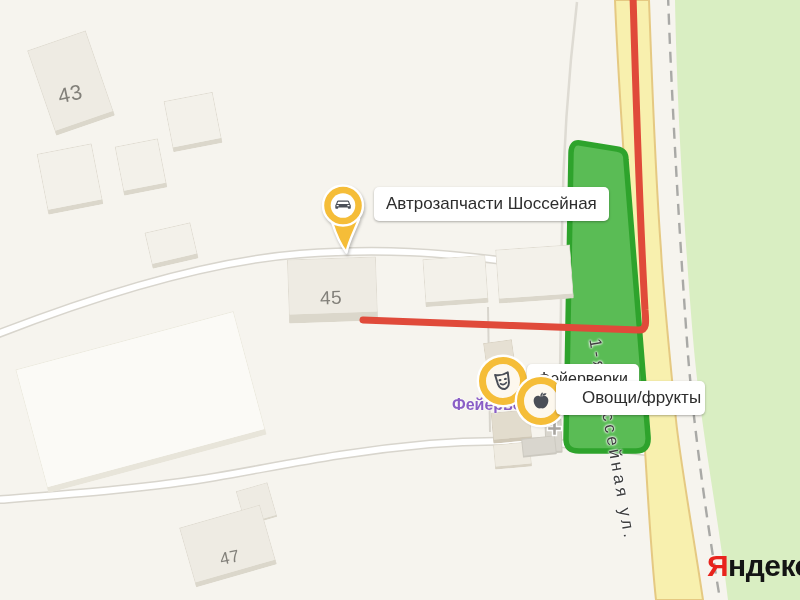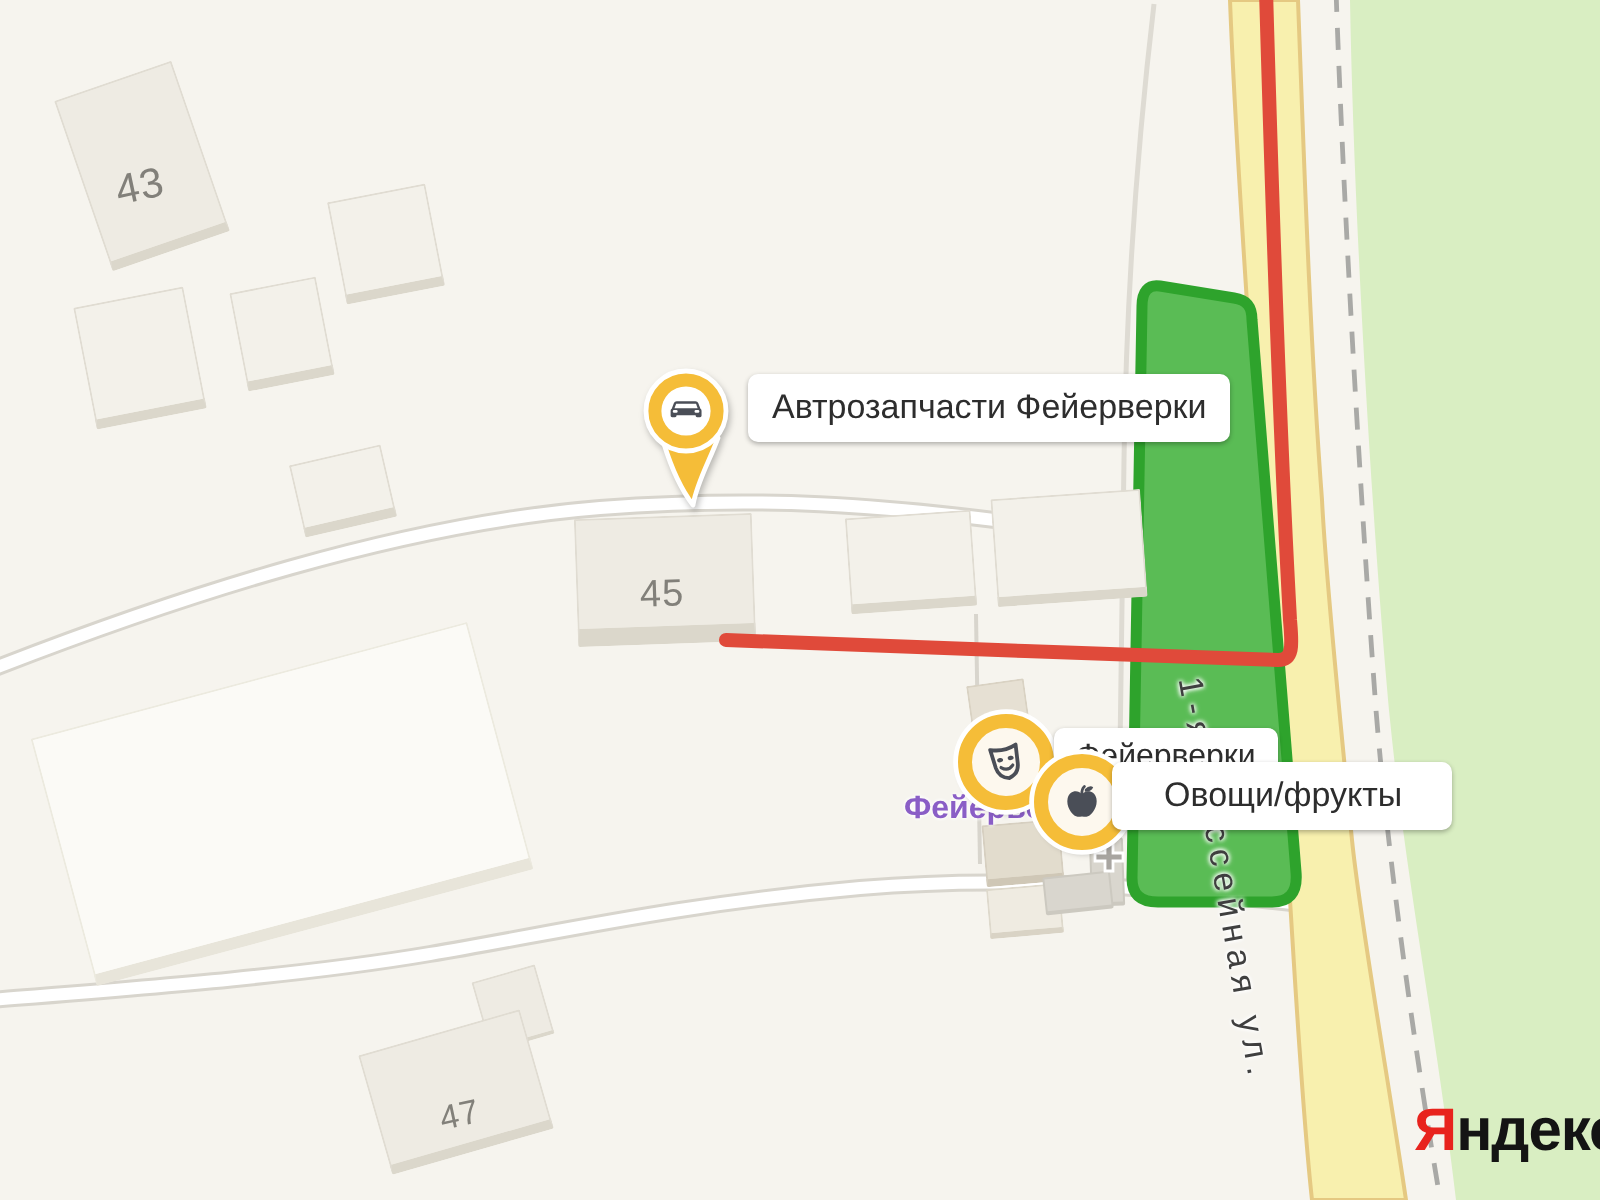--- a/index.html
+++ b/index.html
@@ -148,36 +148,36 @@
   <div class="poi-badge z5" style="left:517px;top:377px;">
     <svg width="24" height="24" viewBox="0 0 24 24">
       <path d="M12 8.2 C14.2 5.6 18.3 6.4 19.2 10.2 C20 13.8 17.4 18.4 14.6 19.3
                C13.7 19.6 12.9 19.2 12 19.2 C11.1 19.2 10.3 19.6 9.4 19.3
                C6.6 18.4 4 13.8 4.8 10.2 C5.7 6.4 9.8 5.6 12 8.2 Z" fill="#4a4e57"></path>
       <path d="M12 8 Q11.7 5.6 13.2 4.2" fill="none" stroke="#4a4e57" stroke-width="1.4" stroke-linecap="round"></path>
       <path d="M13.4 5.6 Q15.8 3.4 17.6 4.6 Q16.6 7 13.4 6.8 Z" fill="#4a4e57"></path>
     </svg>
   </div>
 
-  <div class="map-lbl z5" style="left:556px;top:381px;padding:7px 25px 7px 26px;">Овощи/фрукты</div>
+  <div class="map-lbl z5" style="left:556px;top:381px;padding:7px 4px 7px 26px;">Овощи/фрукты</div>
 
   <svg class="pin z6" style="left:315px;top:179px;" width="56" height="80" viewBox="0 0 56 80">
     <path d="M17 43 C21 56 25 65 31.5 73.5 C33.5 62 40 51 44 40 Z" fill="#f5bd38" stroke="#fff" stroke-width="2.4" stroke-linejoin="round"></path>
     <circle cx="28" cy="26.5" r="20" fill="#f5bd38" stroke="#fff" stroke-width="2.4"></circle>
     <circle cx="28" cy="26.5" r="12.3" fill="#fff"></circle>
     <g transform="translate(17,15.5) scale(0.92)">
       <path d="M4.2 10.8 L5.4 7.6 Q5.8 6.6 6.9 6.6 L17.1 6.6 Q18.2 6.6 18.6 7.6 L19.8 10.8
                Q20.4 11 20.4 11.8 L20.4 14.6 Q20.4 15.4 19.6 15.4 L18 15.4 Q17.2 15.4 17.2 14.6
                L17.2 14.2 L6.8 14.2 L6.8 14.6 Q6.8 15.4 6 15.4 L4.4 15.4 Q3.6 15.4 3.6 14.6
                L3.6 11.8 Q3.6 11 4.2 10.8 Z" fill="#4a4e57"></path>
       <path d="M6.6 8 L17.4 8 L18.3 10.4 L5.7 10.4 Z" fill="#fff"></path>
       <rect x="4.8" y="11.4" width="2.6" height="1.5" rx="0.7" fill="#fff"></rect>
       <rect x="16.6" y="11.4" width="2.6" height="1.5" rx="0.7" fill="#fff"></rect>
     </g>
   </svg>
 
-  <div class="map-lbl z6" style="left:374px;top:187px;">Автрозапчасти Фейерверки</div>
+  <div class="map-lbl z6" style="left:374px;top:187px;">Автрозапчасти Шоссейная</div>
 
   <div class="ylogo">
     <span class="ya">Я</span><span>ндекс</span>
   </div>
 
 </div>
 
 </body></html>

